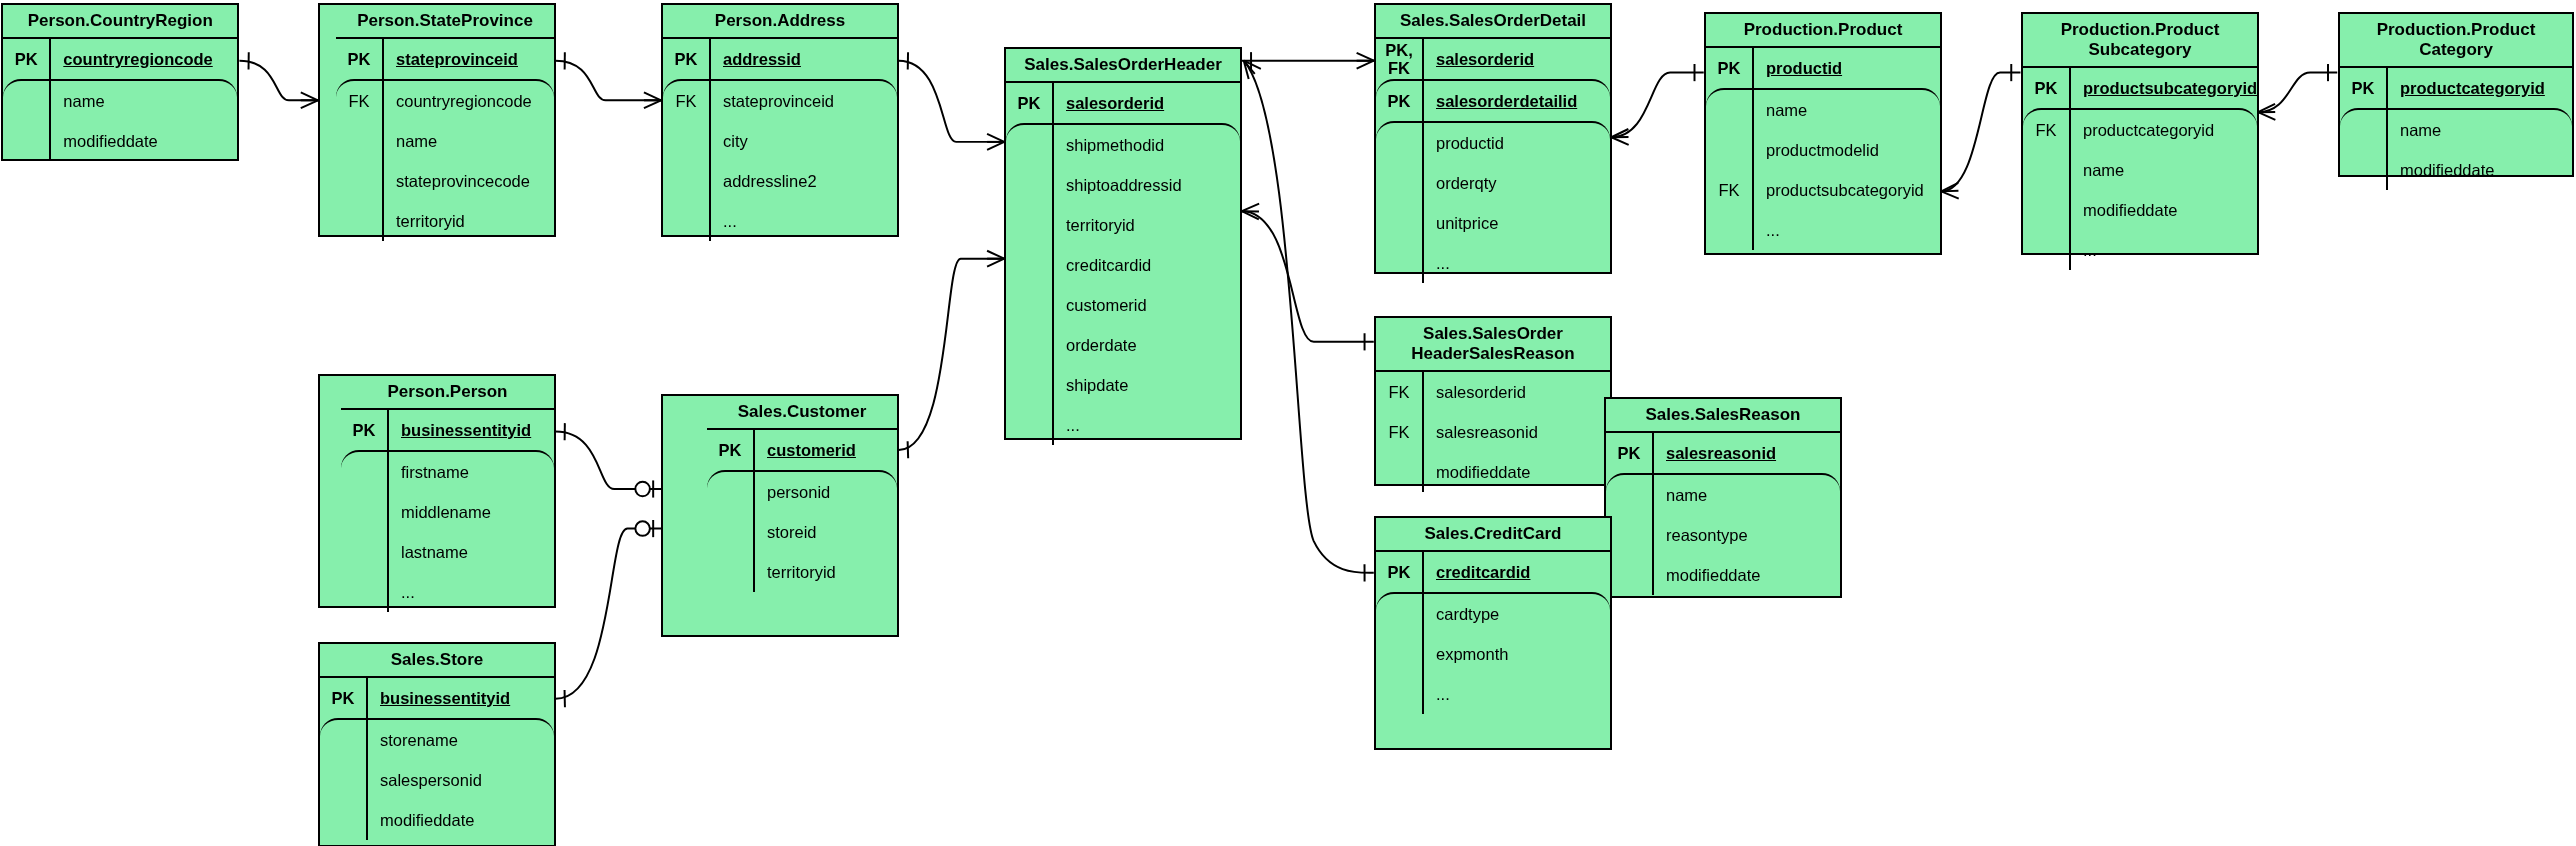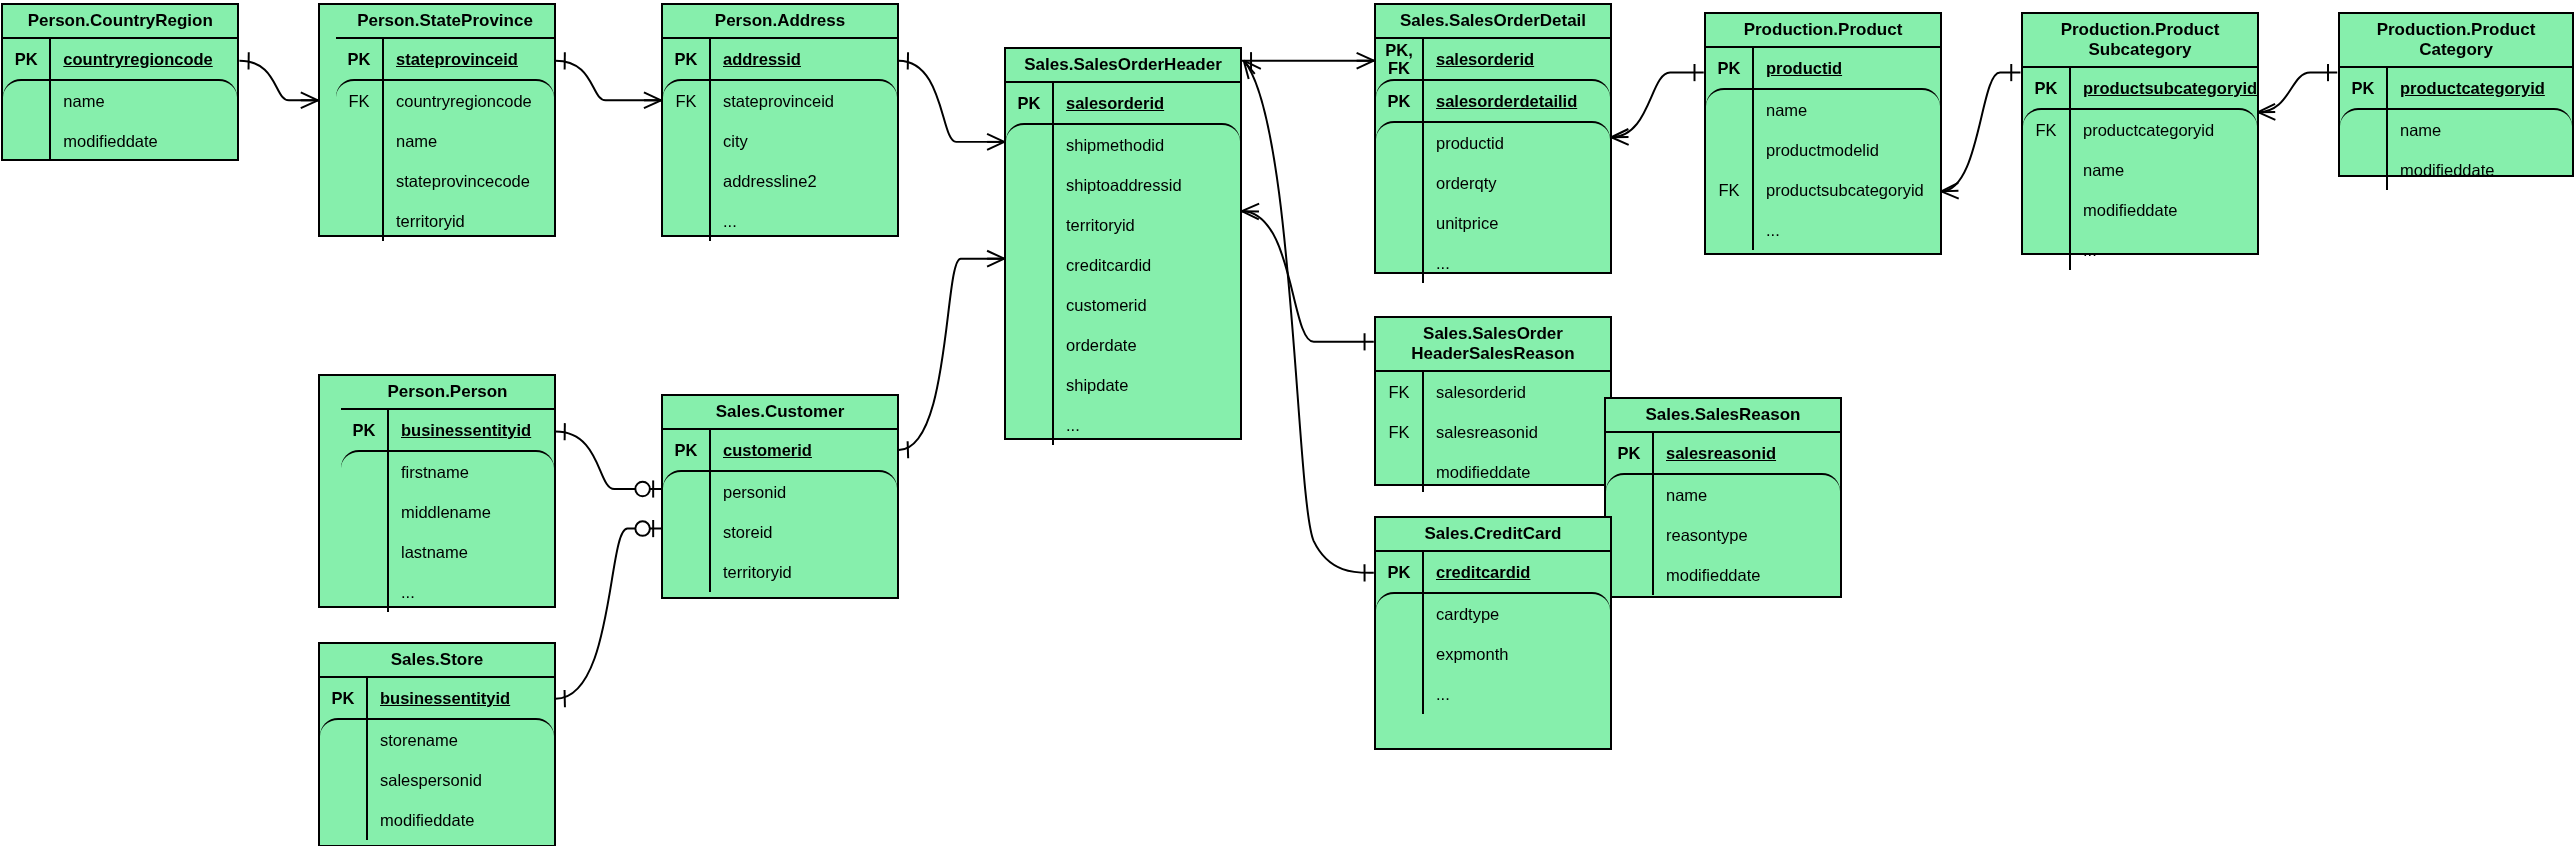--- a/index.html
+++ b/index.html
@@ -431,21 +431,21 @@
         <div class="attr-row">
           <div class="attr-key"></div>
           <div class="attr-name">lastname</div>
         </div>
         <div class="attr-row">
           <div class="attr-key"></div>
           <div class="attr-name">...</div>
         </div>
       </div>
     </div>
-    <div class="entity" style="left: 661px; top: 394px; width: 238px; height: 205px;">
+    <div class="entity" style="left: 661px; top: 394px; width: 238px; height: 243px; padding-left: 44px;">
       <div class="ent-title">Sales.Customer</div>
       <div class="attr-group">
         <div class="attr-row">
           <div class="attr-key">PK</div>
           <div class="attr-name pk">customerid</div>
         </div>
       </div>
       <div class="attr-group">
         <div class="attr-row">
           <div class="attr-key"></div>

